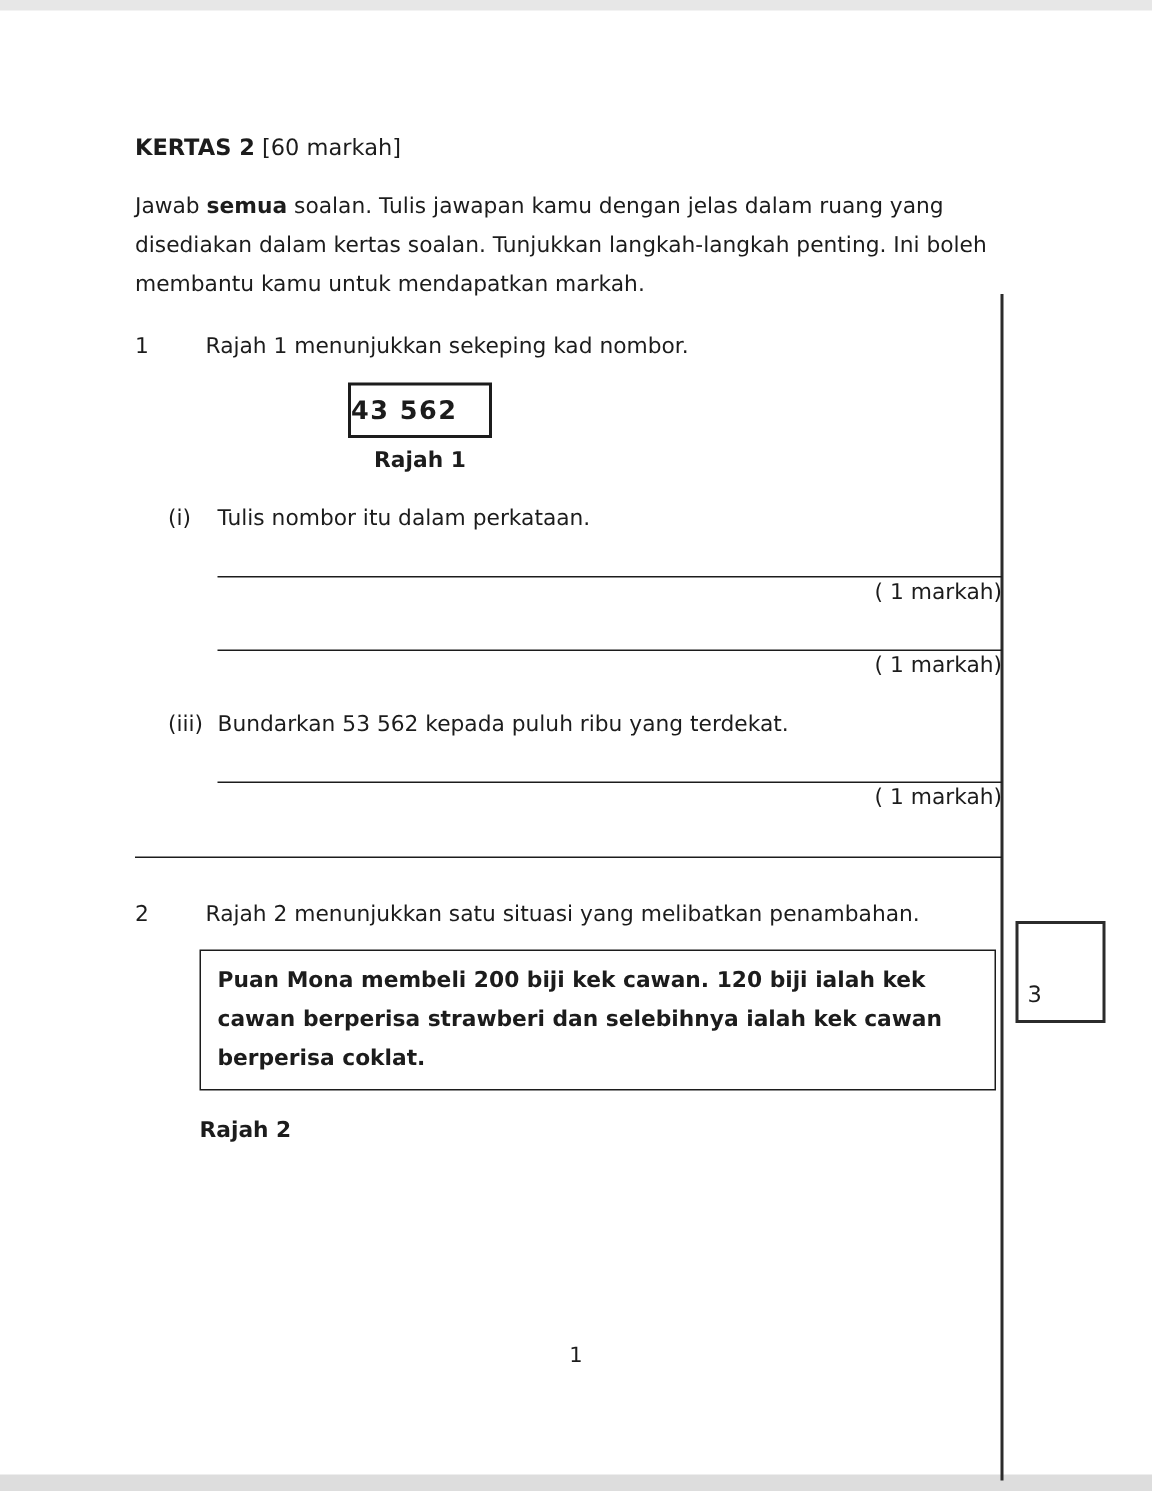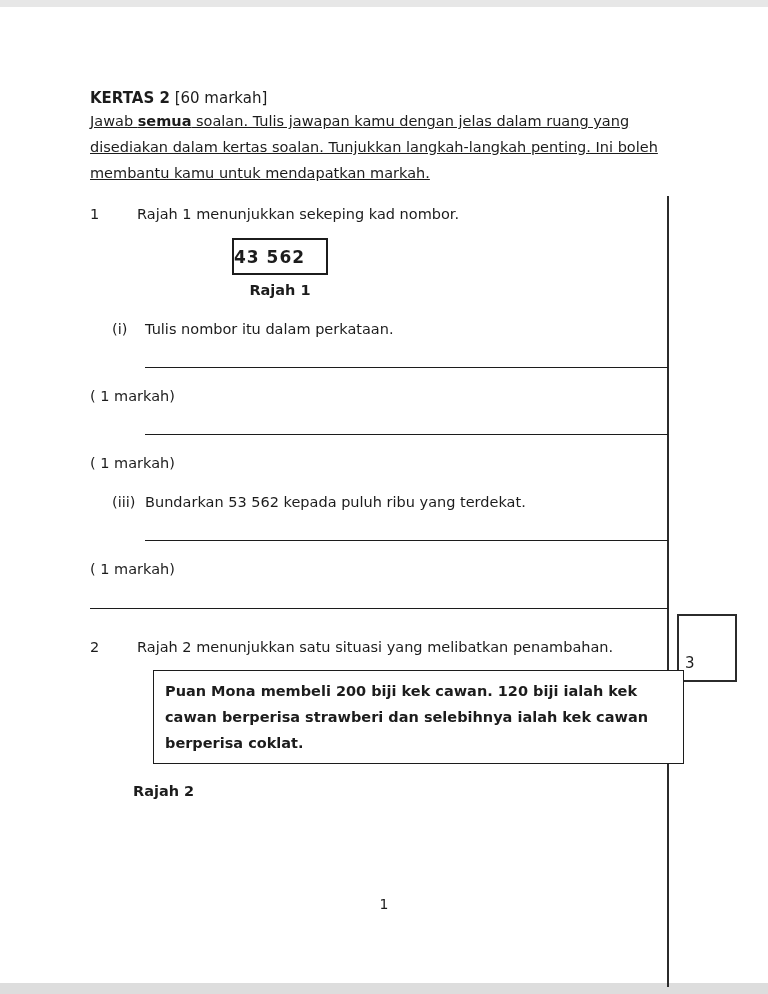--- a/index.html
+++ b/index.html
@@ -19,21 +19,21 @@
   .content {
     position: absolute;
     left: 90px;
     top: 88px;
     width: 578px;
     font-size: 14.5px;
     line-height: 20px;
   }
   .title { font-size: 15px; }
   .bold { font-weight: bold; }
-  .instructions { margin-top: 0; line-height: 26px; text-decoration: underline; }
+  .instructions { margin-top: 17px; line-height: 26px; }
 
   .q-row { display: flex; margin-top: 18px; }
   .q-num { width: 47px; flex: none; }
 
   .card-wrap { margin-left: 142px; margin-top: 14px; width: 96px; text-align: center; }
   .num-card {
     border: 2px solid #1c1c1c;
     height: 33px;
     display: flex; align-items: center; justify-content: flex-start;
     font-weight: bold; font-size: 17px; letter-spacing: 1px;
@@ -45,27 +45,27 @@
   .part-label { width: 33px; flex: none; margin-left: 22px; }
   .part-text { flex: 1; }
   .spread { word-spacing: 5px; }
 
   .answer-line {
     margin-left: 55px;
     margin-top: 28px;
     border-bottom: 1.5px solid #1c1c1c;
     height: 0;
   }
-  .marks { margin-top: 18px; }
+  .marks { text-align: right; margin-top: 0; }
 
   .divider { margin-top: 29px; border-top: 1.5px solid #1c1c1c; }
   .q2-row { margin-top: 28px; }
 
   .situation-box {
-    margin-left: 63px; margin-top: 13px; width: 507px;
+    margin-left: 43px; margin-top: 13px; width: 507px;
     border: 1.5px solid #1c1c1c;
     padding: 7px 11px;
     font-weight: bold; line-height: 26px;
     background: #fff;
   }
   .rajah2-caption { margin-left: 43px; width: 507px; text-align: left; font-weight: bold; margin-top: 17px; }
 
   .vrule { position: absolute; left: 667px; top: 196px; width: 2px; height: 791px; background: #2b2b2b; }
   .marks-box {
     position: absolute; left: 677px; top: 614px; width: 50px; height: 56px;

